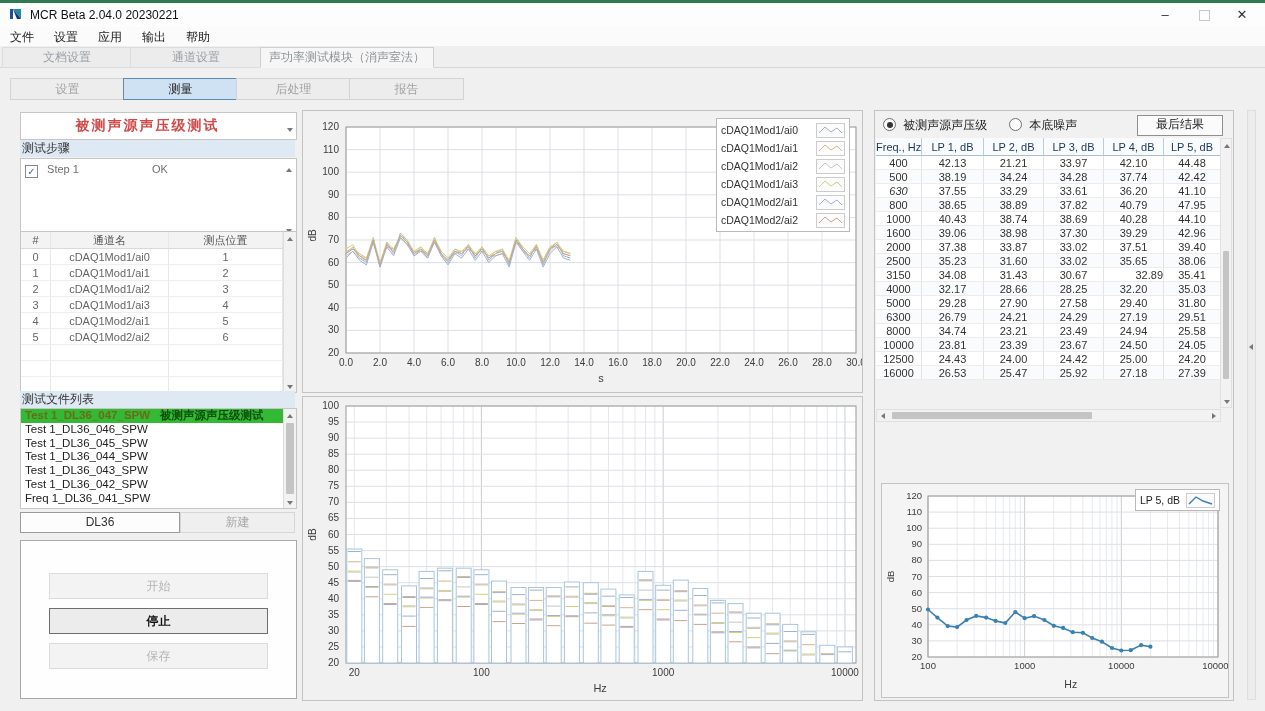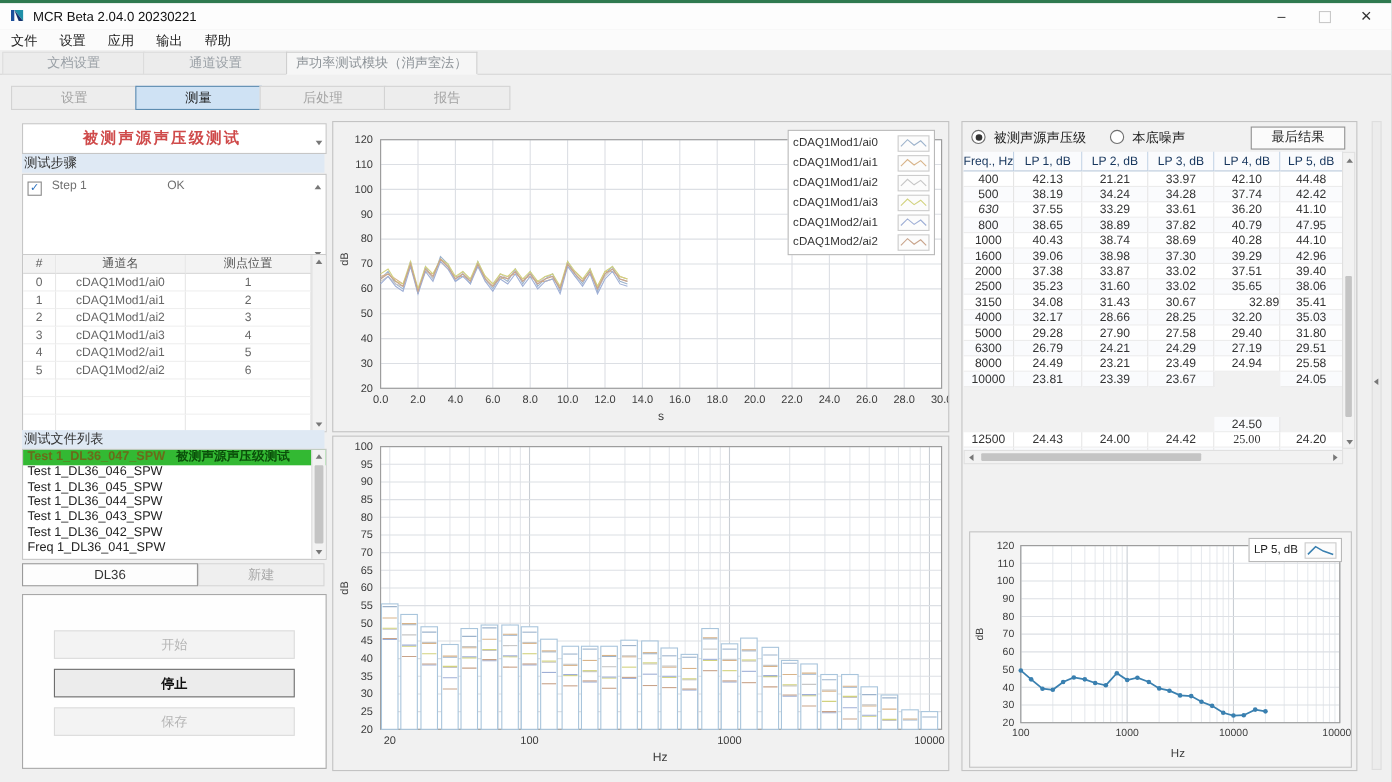--- a/index.html
+++ b/index.html
@@ -680,40 +680,40 @@
         <div class="trow">
           <div class="tcell" style="width: 46px; height: 14px; line-height: 14px;">6300</div>
           <div class="tcell" style="width: 62px; height: 14px; line-height: 14px;">26.79</div>
           <div class="tcell" style="width: 60px; height: 14px; line-height: 14px;">24.21</div>
           <div class="tcell" style="width: 60px; height: 14px; line-height: 14px;">24.29</div>
           <div class="tcell" style="width: 60px; height: 14px; line-height: 14px;">27.19</div>
           <div class="tcell" style="width: 57px; height: 14px; line-height: 14px;">29.51</div>
         </div>
         <div class="trow">
           <div class="tcell" style="width: 46px; height: 14px; line-height: 14px;">8000</div>
-          <div class="tcell" style="width: 62px; height: 14px; line-height: 14px;">24.49</div>
+          <div class="tcell" style="width: 62px; height: 14px; line-height: 14px;">34.74</div>
           <div class="tcell" style="width: 60px; height: 14px; line-height: 14px;">23.21</div>
           <div class="tcell" style="width: 60px; height: 14px; line-height: 14px;">23.49</div>
           <div class="tcell" style="width: 60px; height: 14px; line-height: 14px;">24.94</div>
           <div class="tcell" style="width: 57px; height: 14px; line-height: 14px;">25.58</div>
         </div>
         <div class="trow">
           <div class="tcell" style="width: 46px; height: 14px; line-height: 14px;">10000</div>
           <div class="tcell" style="width: 62px; height: 14px; line-height: 14px;">23.81</div>
           <div class="tcell" style="width: 60px; height: 14px; line-height: 14px;">23.39</div>
           <div class="tcell" style="width: 60px; height: 14px; line-height: 14px;">23.67</div>
-          <div class="tcell" style="width: 60px; height: 14px; line-height: 14px; margin-top: 41px;">24.50</div>
+          <div class="tcell" style="width: 60px; height: 14px; line-height: 14px;">24.50</div>
           <div class="tcell" style="width: 57px; height: 14px; line-height: 14px;">24.05</div>
         </div>
         <div class="trow">
           <div class="tcell" style="width: 46px; height: 14px; line-height: 14px;">12500</div>
           <div class="tcell" style="width: 62px; height: 14px; line-height: 14px;">24.43</div>
           <div class="tcell" style="width: 60px; height: 14px; line-height: 14px;">24.00</div>
           <div class="tcell" style="width: 60px; height: 14px; line-height: 14px;">24.42</div>
-          <div class="tcell" style="width: 60px; height: 14px; line-height: 14px; font-family: Liberation Serif, serif;">25.00</div>
+          <div class="tcell" style="width: 60px; height: 14px; line-height: 14px;">25.00</div>
           <div class="tcell" style="width: 57px; height: 14px; line-height: 14px;">24.20</div>
         </div>
         <div class="trow">
           <div class="tcell" style="width: 46px; height: 14px; line-height: 14px;">16000</div>
           <div class="tcell" style="width: 62px; height: 14px; line-height: 14px;">26.53</div>
           <div class="tcell" style="width: 60px; height: 14px; line-height: 14px; text-align: center;">25.47</div>
           <div class="tcell" style="width: 60px; height: 14px; line-height: 14px;">25.92</div>
           <div class="tcell" style="width: 60px; height: 14px; line-height: 14px;">27.18</div>
           <div class="tcell" style="width: 57px; height: 14px; line-height: 14px;">27.39</div>
         </div>

